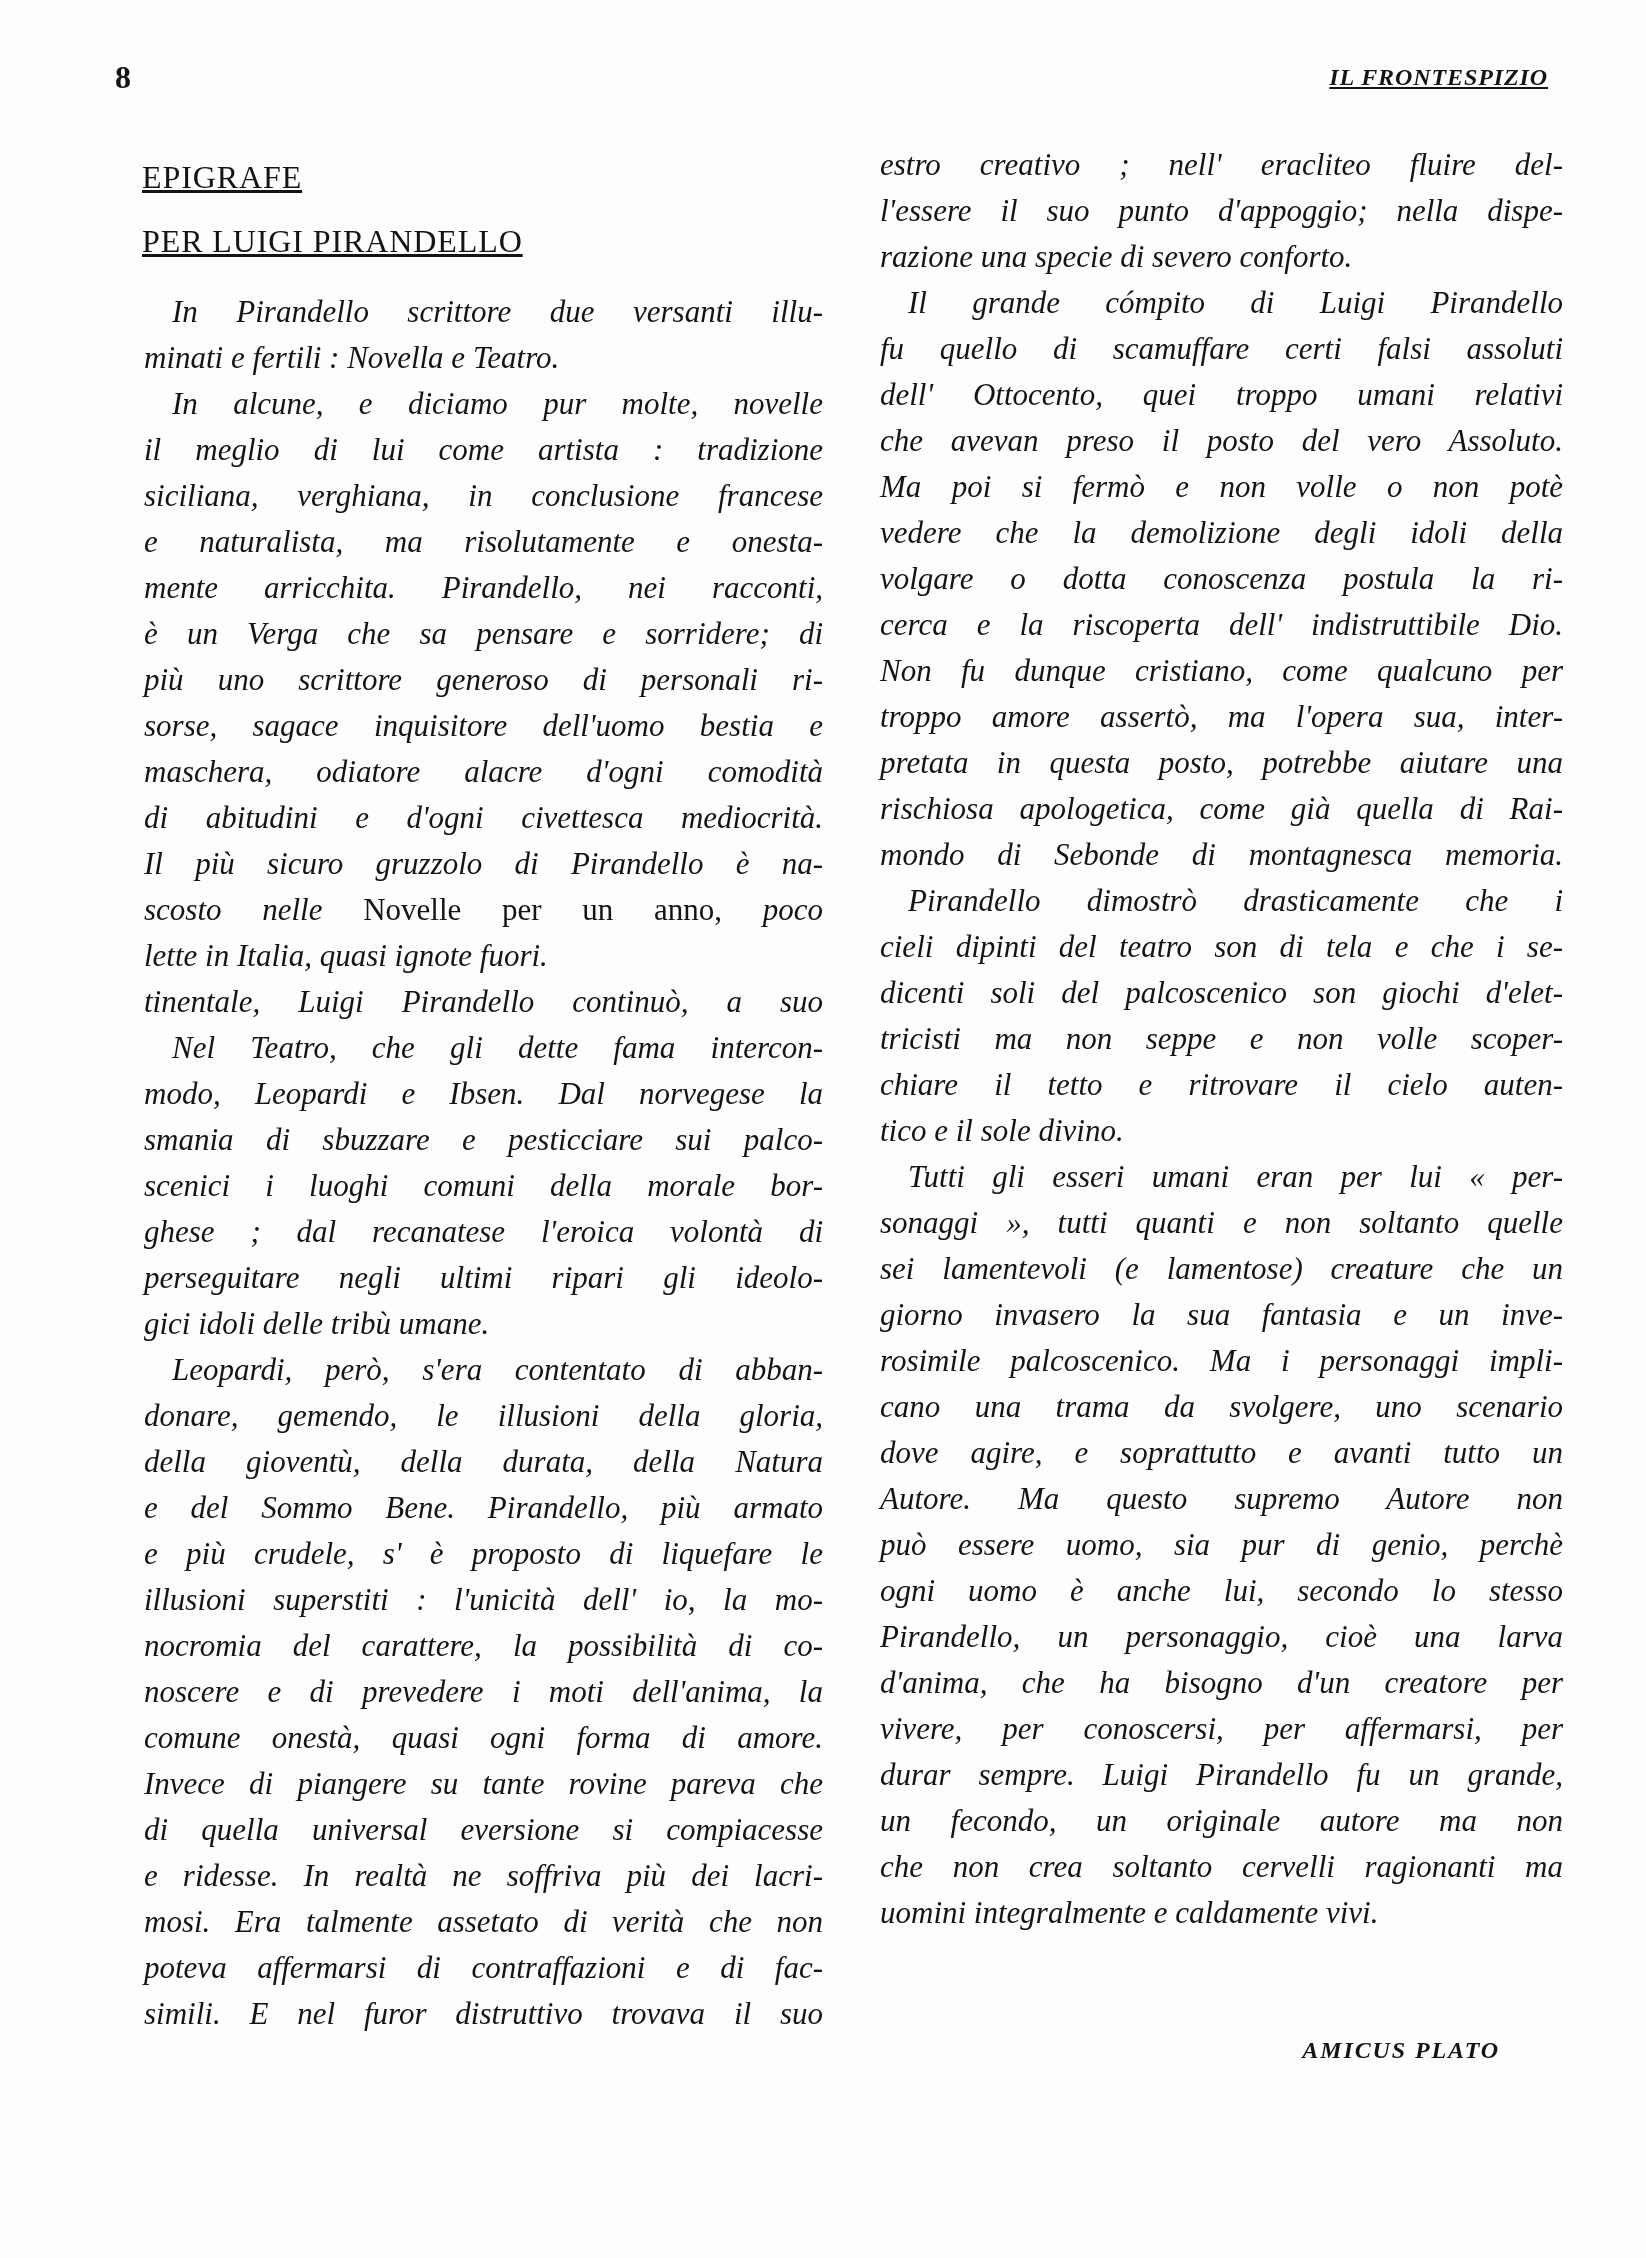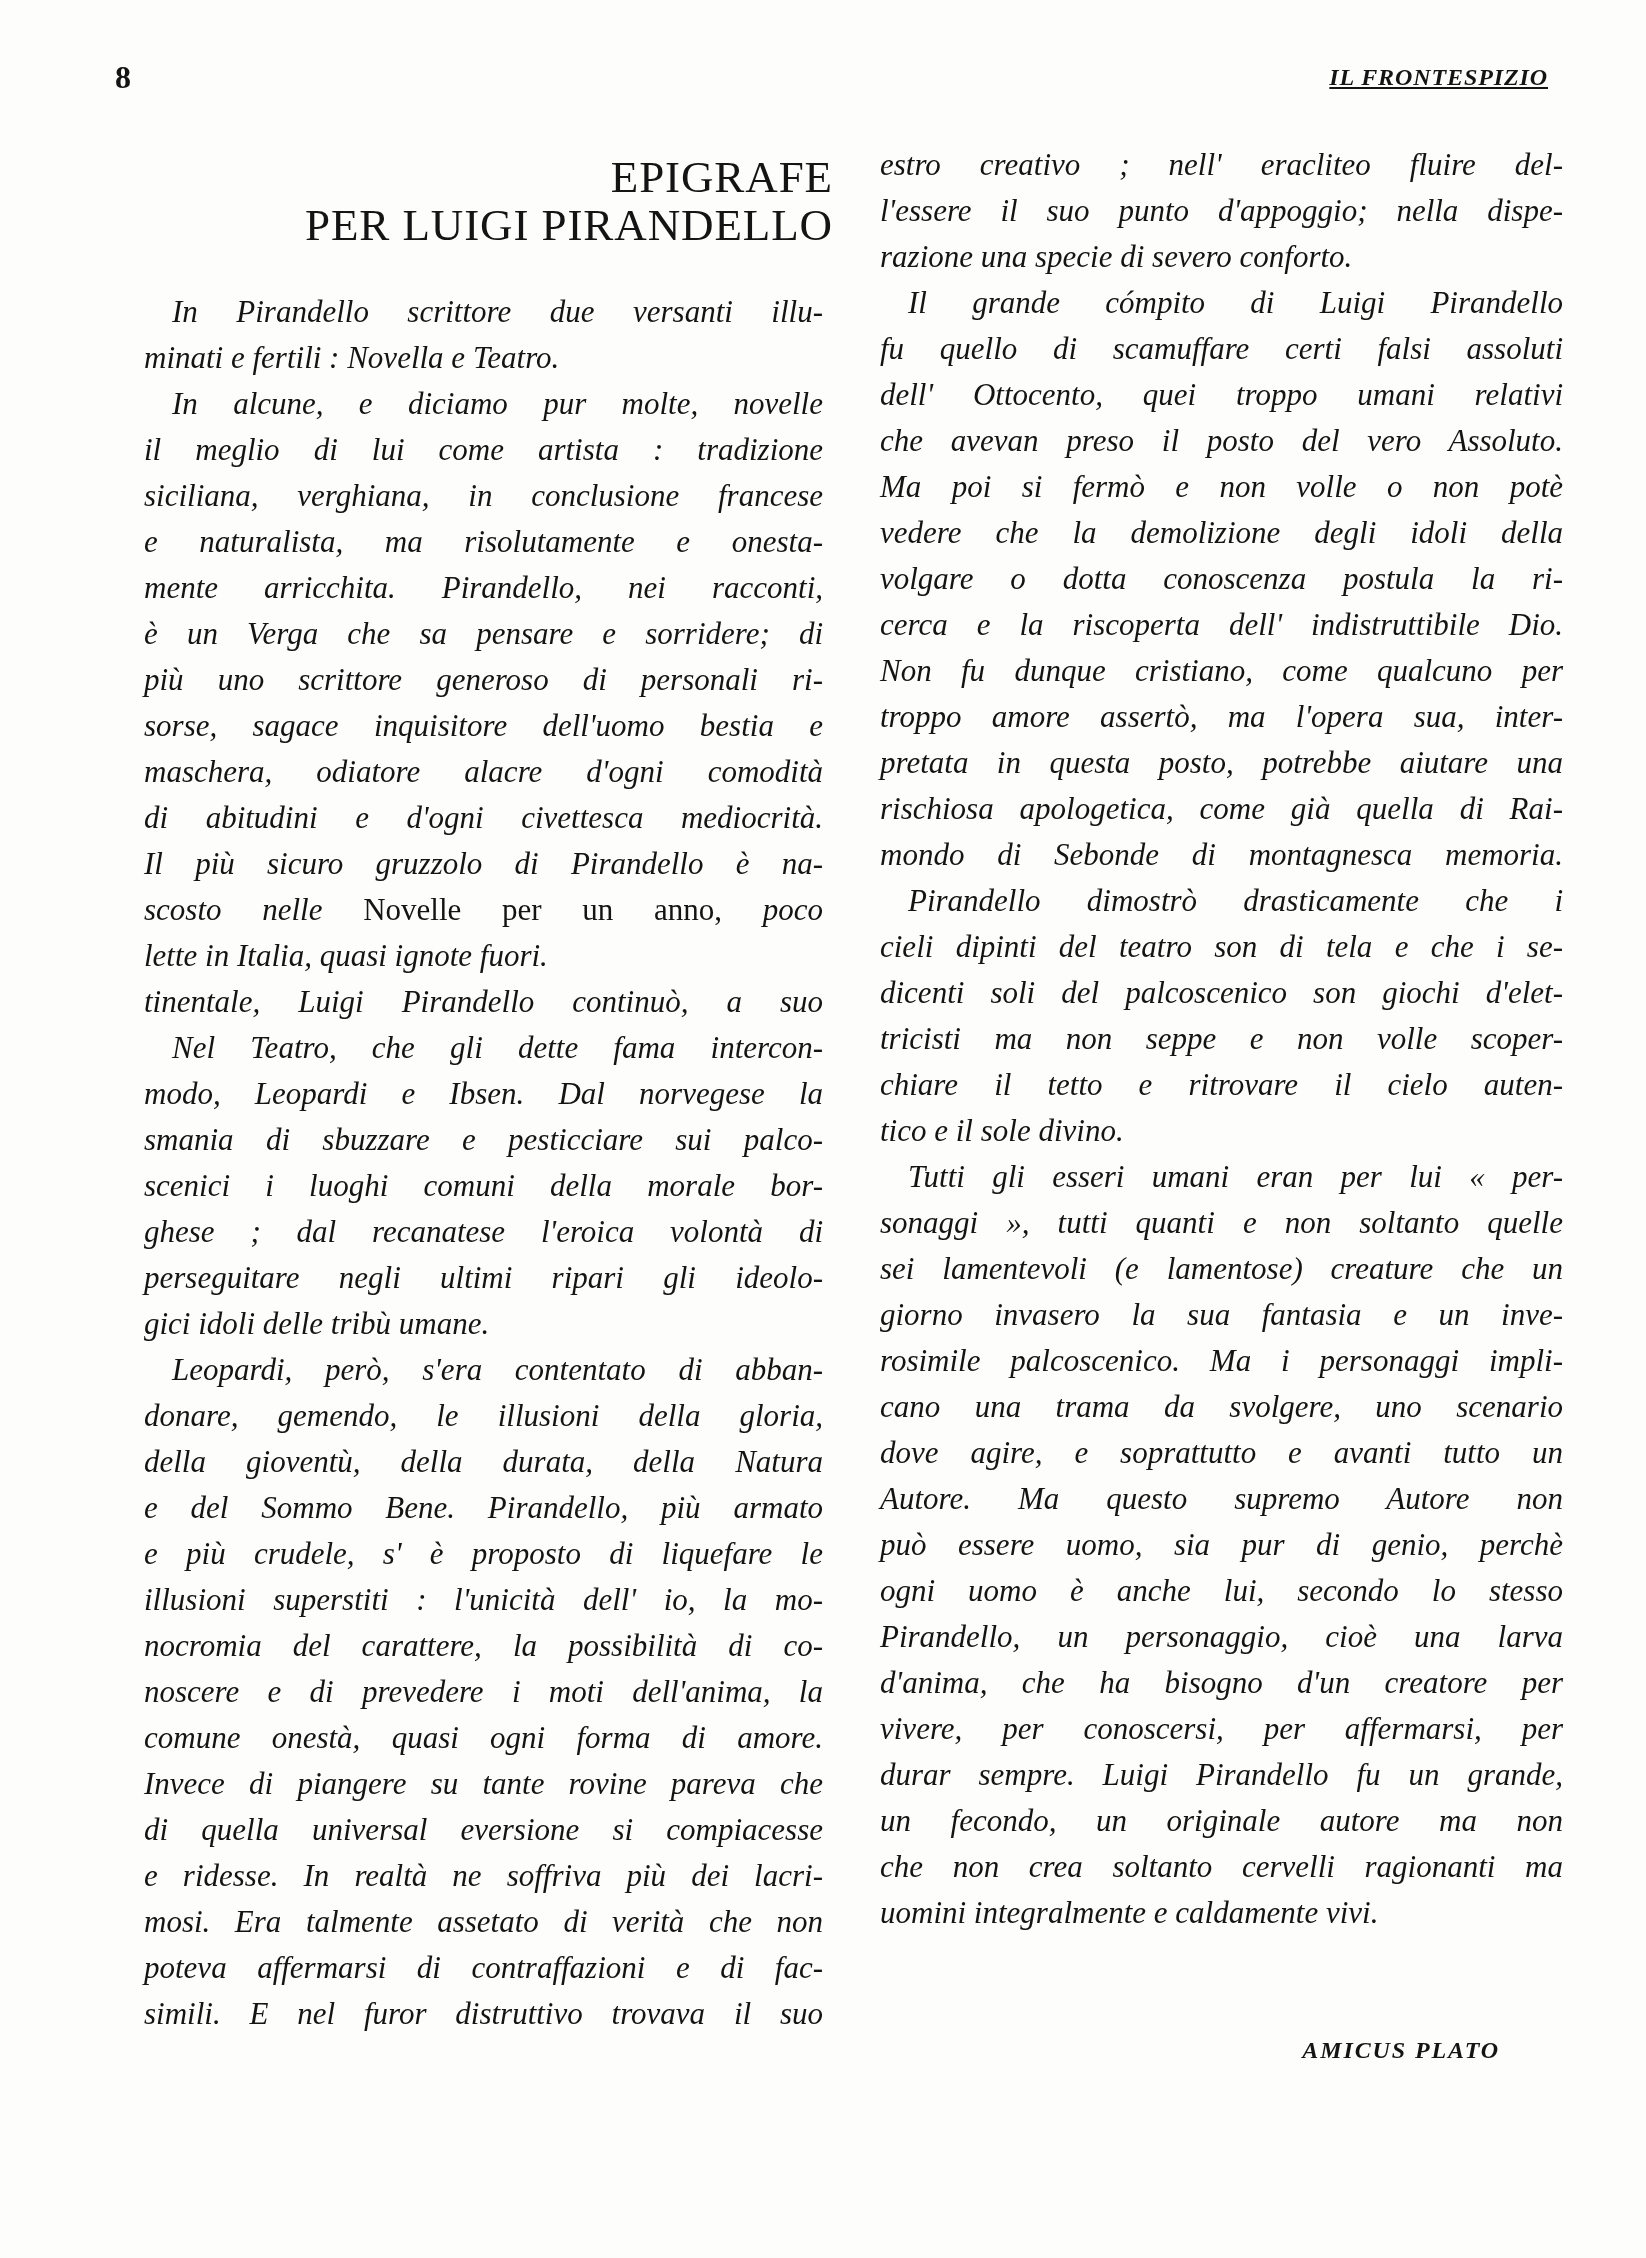--- a/index.html
+++ b/index.html
@@ -1,22 +1,22 @@
 <!DOCTYPE html>
 <html style="font-size:15px"><head>
 <meta charset="utf-8">
 <style>
   html, body { margin:0; padding:0; }
   body { width:1647px; height:2259px; background:#fdfdfc; position:relative; overflow:hidden;
          font-family:"Liberation Serif","DejaVu Serif",serif; color:#141414; }
   .page-num { position:absolute; left:115px; top:59px; font-size:32px; font-weight:bold; }
   .running-head { position:absolute; right:99px; top:64px; font-size:24px; font-weight:bold; font-style:italic; letter-spacing:0.9px;text-decoration:underline; }
-  .title { position:absolute; left:142px; width:691px; text-align:right; font-size:45px; letter-spacing:0.9px; line-height:66px; }
+  .title { position:absolute; left:142px; width:691px; text-align:left; font-size:32px; letter-spacing:0.9px; line-height:66px;text-decoration:underline; }
   .title-1 { top:144px; }
-  .title-2 { top:192px; }
+  .title-2 { top:208px; }
   .col { position:absolute; font-style:italic; font-size:31px; line-height:46px; }
   .col-left { left:144px; top:289px; width:679px; }
   .col-right { left:861px; top:142px; width:683px;margin-left:19px; }
   .line { display:block; white-space:nowrap; text-align:justify; text-align-last:justify; height:46px; }
   .line.last { text-align-last:left; }
   .line.indent { padding-left:28px; }
   .upright { font-style:normal; }
   .signature { position:absolute; right:147px; top:2037px; font-size:24px; font-style:italic; font-weight:bold; letter-spacing:1.9px; }
 </style>
 </head>

